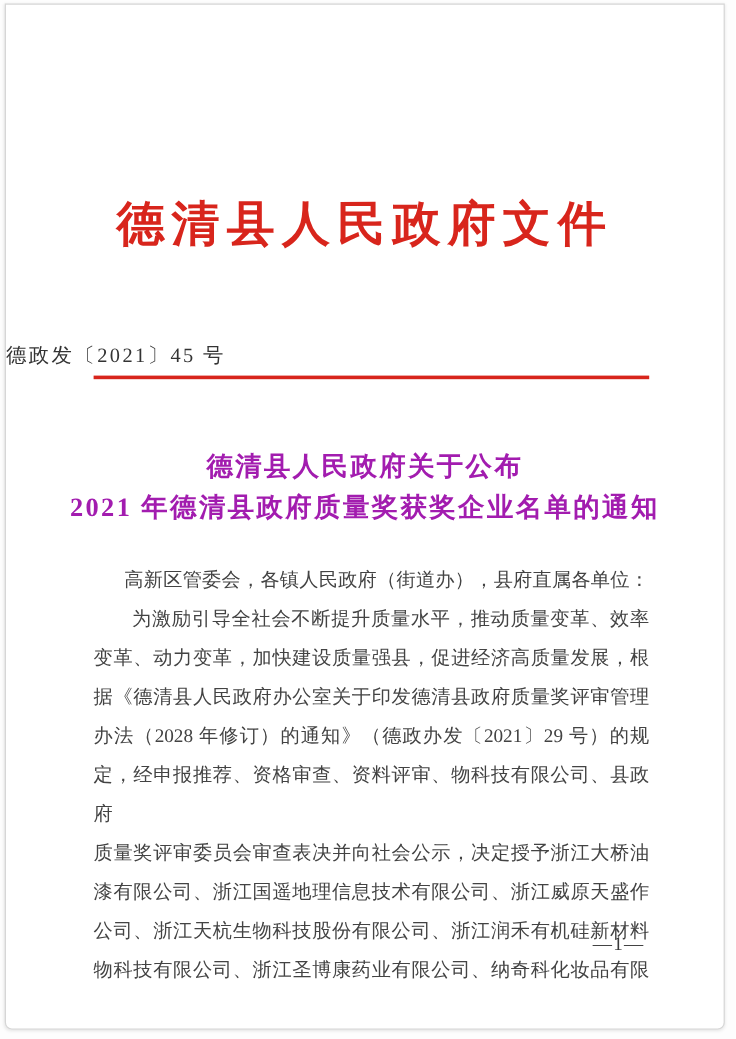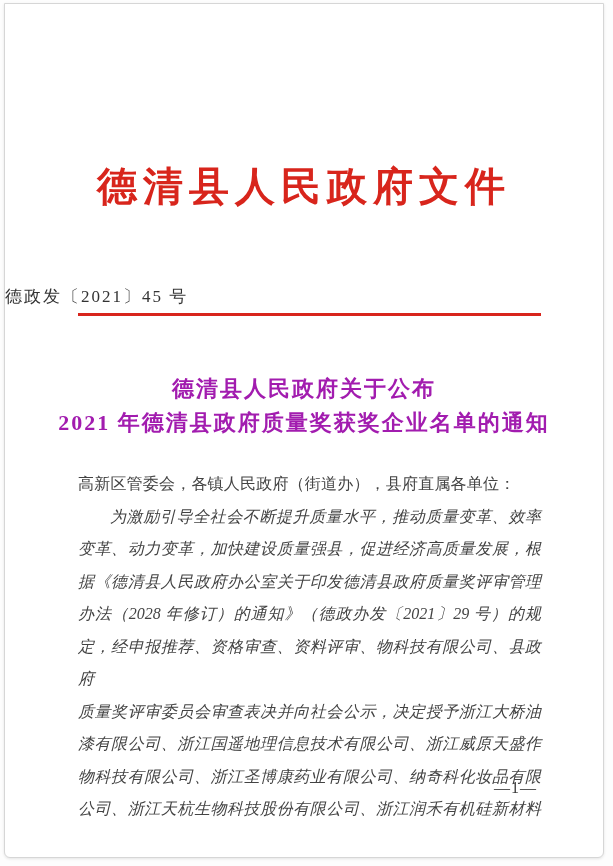--- a/index.html
+++ b/index.html
@@ -77,28 +77,27 @@
   .body-block {
     position: absolute;
     top: 464px;
     left: 73px;
     width: 463px;
     color: #434343;
     font-size: 16px;
     line-height: 32.5px;
   }
   .salutation {
-    text-align: left;
+    text-align: right;
     letter-spacing: 0.2px;
     font-family: Liberation Serif, serif;
   }
   .para-line {
     text-align: justify;
     text-align-last: justify;
-    font-style: italic;
   }
   .para-line.indent {
     padding-left: 32px;
   }
   .page-num {
     position: absolute;
     top: 774px;
     right: 66px;
     color: #3a3a3a;
     font-size: 16px;
@@ -125,20 +124,20 @@
 
     <div class="body-block">
       <div class="salutation">高新区管委会，各镇人民政府（街道办），县府直属各单位：</div>
       <div class="para-line indent">为激励引导全社会不断提升质量水平，推动质量变革、效率</div>
       <div class="para-line">变革、动力变革，加快建设质量强县，促进经济高质量发展，根</div>
       <div class="para-line">据《德清县人民政府办公室关于印发德清县政府质量奖评审管理</div>
       <div class="para-line">办法（2028 年修订）的通知》（德政办发〔2021〕29 号）的规</div>
       <div class="para-line">定，经申报推荐、资格审查、资料评审、物科技有限公司、县政府</div>
       <div class="para-line">质量奖评审委员会审查表决并向社会公示，决定授予浙江大桥油</div>
       <div class="para-line">漆有限公司、浙江国遥地理信息技术有限公司、浙江威原天盛作</div>
+      <div class="para-line">公司、浙江天杭生物科技股份有限公司、浙江润禾有机硅新材料</div>
       <div class="para-line">物科技有限公司、浙江圣博康药业有限公司、纳奇科化妆品有限</div>
-      <div class="para-line">公司、浙江天杭生物科技股份有限公司、浙江润禾有机硅新材料</div>
     </div>
 
     <div class="page-num">—1—</div>
 
   </div>
 </div>
 
 </body></html>

